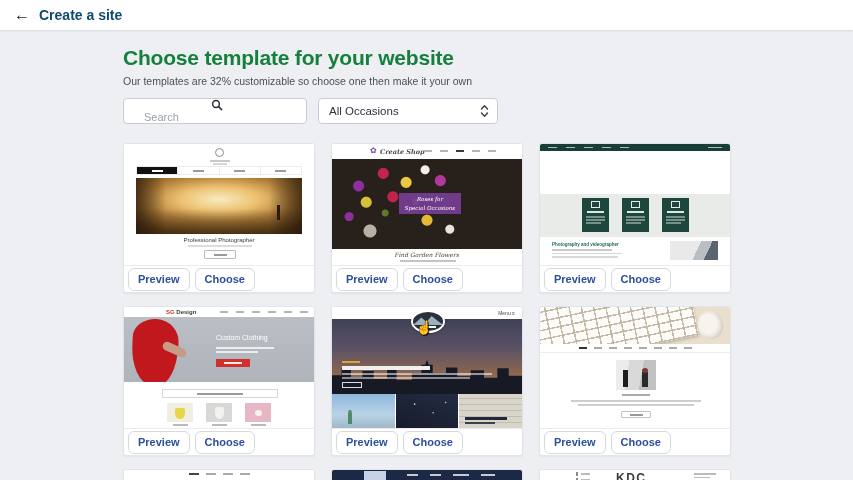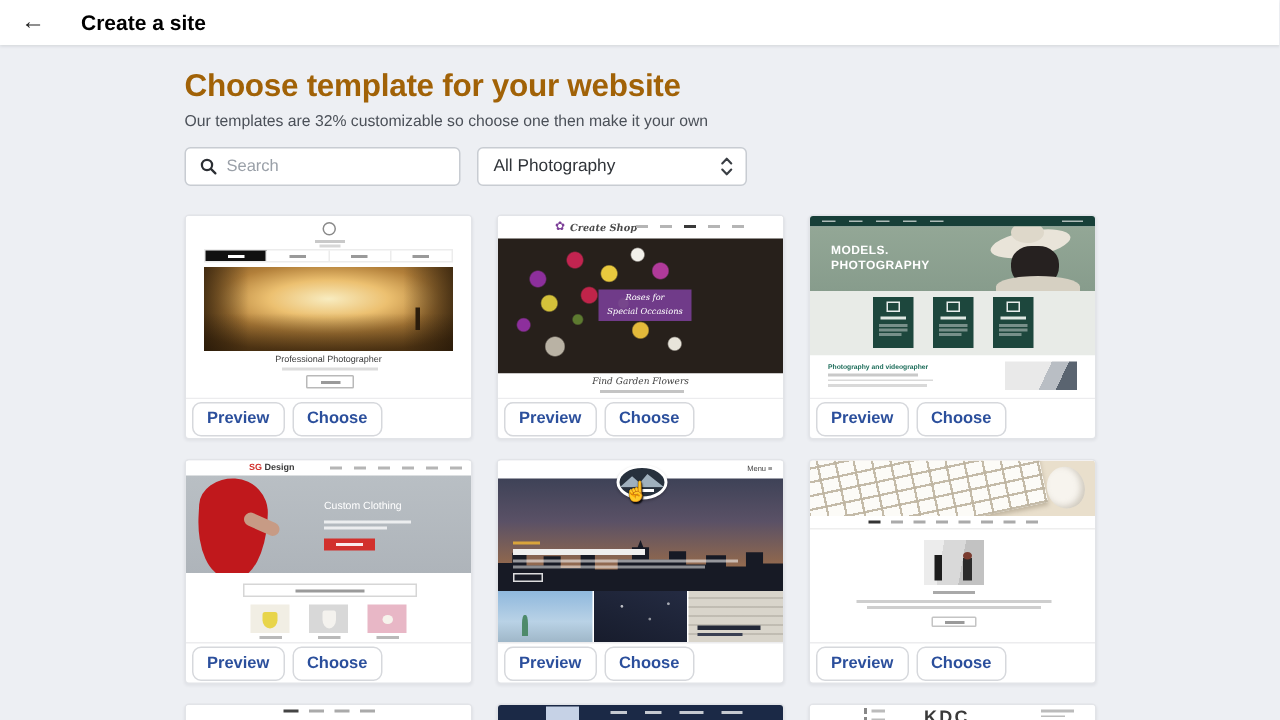--- a/index.html
+++ b/index.html
@@ -9,29 +9,29 @@
     background:#edeff3;
     font-family:"Liberation Sans", sans-serif;
     color:#16181d;
   }
   .b { position:absolute; background:#ccc; }
 
   
   .topbar { position:absolute; left:0; top:0; width:853px; height:30px; background:#fff;
             box-shadow:0 1px 2px rgba(20,25,35,.10); z-index:20; display:flex; align-items:center; }
   .back { margin-left:14px; font-size:16px; font-weight:700; color:#222; width:22px; cursor:pointer; }
-  .tb-title { margin-left:18px; font-size:14px; font-weight:800; color:#000000; }
-
-  
-  .h1 { position:absolute; left:123px; top:46px; font-size:21px; font-weight:800; letter-spacing:-.2px; color:#a16207; }
+  .tb-title { margin-left:3px; font-size:14px; font-weight:800; color:#0c4a6e; }
+
+  
+  .h1 { position:absolute; left:123px; top:46px; font-size:21px; font-weight:800; letter-spacing:-.2px; color:#15803d; }
   .sub { position:absolute; left:123px; top:75px; font-size:10.5px; color:#4b5058; }
 
   
   .search { position:absolute; left:123px; top:98px; width:184px; height:26px; background:#fff;
-            border:1px solid #c8ccd2; border-radius:4px; display:flex; align-items:center; }
+            border:1px solid #c8ccd2; border-radius:4px; display:flex; align-items:center;flex-direction:column; }
   .search svg { margin:0 6px 0 9px; }
   .search input { border:0; outline:0; flex:1; font-size:11px; color:#333; font-family:inherit; background:transparent; }
   .search input::placeholder { color:#9aa0a8; }
   .select { position:absolute; left:318px; top:98px; width:180px; height:26px; background:#fff;
             border:1px solid #c8ccd2; border-radius:4px; display:flex; align-items:center; cursor:pointer; }
   .select .val { margin-left:10px; flex:1; font-size:11.5px; color:#2f3338; }
   .select svg { margin-right:8px; }
 
   
   .grid { position:absolute; left:123px; top:143px; width:608px;
@@ -216,21 +216,21 @@
 <div class="sub">Our templates are 32% customizable so choose one then make it your own</div>
 
 <div class="search">
   <svg width="12" height="12" viewBox="0 0 12 12">
     <circle cx="5" cy="5" r="3.4" fill="none" stroke="#2b2e33" stroke-width="1.5"></circle>
     <line x1="7.6" y1="7.6" x2="10.6" y2="10.6" stroke="#2b2e33" stroke-width="1.5" stroke-linecap="round"></line>
   </svg>
   <input placeholder="Search" style="">
 </div>
 <div class="select">
-  <span class="val">All Photography</span>
+  <span class="val">All Occasions</span>
   <svg width="9" height="14" viewBox="0 0 9 14">
     <polyline points="1.5,5 4.5,1.8 7.5,5" fill="none" stroke="#3a3e44" stroke-width="1.4" stroke-linecap="round" stroke-linejoin="round"></polyline>
     <polyline points="1.5,9 4.5,12.2 7.5,9" fill="none" stroke="#3a3e44" stroke-width="1.4" stroke-linecap="round" stroke-linejoin="round"></polyline>
   </svg>
 </div>
 
 <div class="grid">
 
   <div class="card">
     <div class="thumb">
@@ -298,30 +298,20 @@
 
   <div class="card">
     <div class="thumb">
       <div class="t3-nav">
         <i class="nb"></i>
           <i class="nb"></i>
           <i class="nb"></i>
           <i class="nb"></i>
           <i class="nb"></i>
         <i class="nb" style="margin-left:auto;margin-right:8px;width:14px"></i>
-      </div>
-      <div class="t3-hero">
-        <div class="t3-hat"></div>
-        <div class="t3-crown"></div>
-        <div class="t3-hair"></div>
-        <div class="t3-shoulder"></div>
-        <div class="t3-heading">
-          <div>MODELS.</div>
-          <div>PHOTOGRAPHY</div>
-        </div>
       </div>
       <div class="t3-cards">
         <div class="t3-gcard">
             <div class="t3-icon"></div>
             <div class="h"></div>
             <div class="l1"></div>
             <div class="l2"></div>
             <div class="l3"></div>
           </div>
         <div class="t3-gcard">

